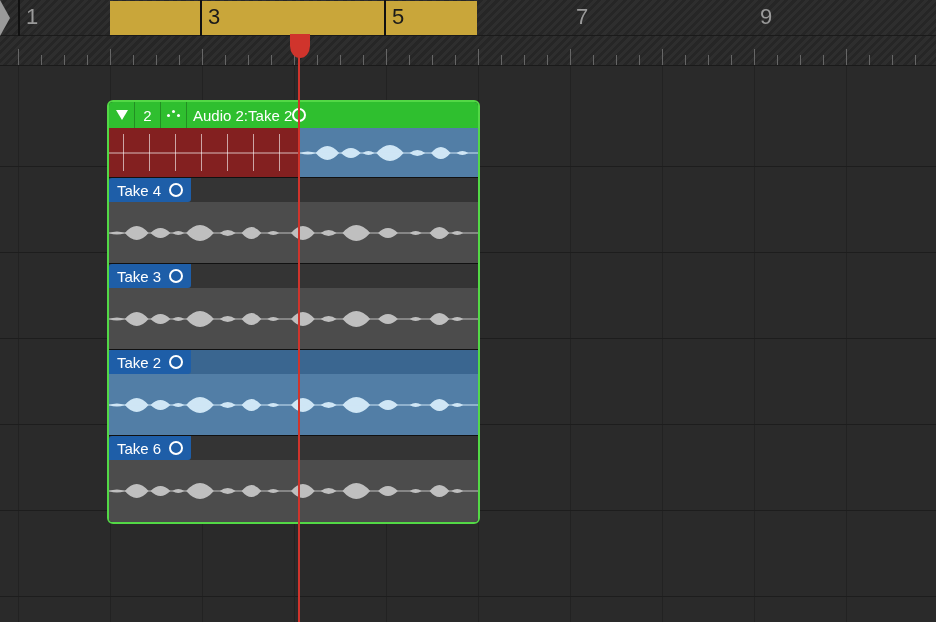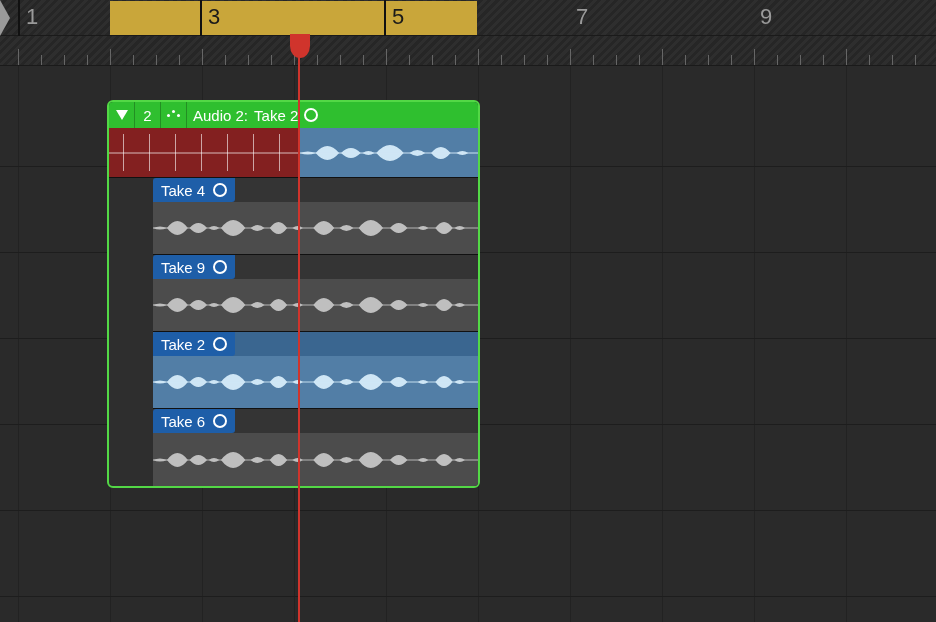--- a/index.html
+++ b/index.html
@@ -125,21 +125,20 @@
   .fh-disclose { width: 26px; }
   .fh-num { width: 26px; }
   .fh-comp { width: 26px; }
   .fh-title {
     flex: 1;
     padding: 0 6px;
     white-space: nowrap;
     overflow: hidden;
     display: flex;
     align-items: center;
-    gap: 6px;
   }
   .tag-circle {
     width: 14px; height: 14px;
     border: 2px solid currentColor;
     border-radius: 50%;
     flex-shrink: 0;
   }
   .dots-icon {
     display: flex;
     gap: 2px;
@@ -171,25 +170,24 @@
     position: absolute;
     top: 0; bottom: 0; left: 0; right: 0;
   }
   .tmk {
     position: absolute;
     top: 6px; bottom: 6px;
     width: 1px;
     background: rgba(255,255,255,0.6);
   }
   .take-lane {
-    height: 77px;
+    height: 86px;
     background: #3a3a3a;
     border-bottom: 1px solid #111;
     position: relative;
-    margin-left: 44px;
   }
   .take-lane:last-child { border-bottom: none; }
   .take-lane.sel .lane-bg { background: #527ea6; }
   .lane-bg {
     position: absolute;
     top: 24px; left: 0; right: 0; bottom: 0;
     background: #4c4c4c;
   }
   .lane-label {
     position: absolute;
@@ -364,21 +362,21 @@
         </div>
         <svg class="wave" height="50" width="100%" preserveAspectRatio="none" viewBox="0 0 373 50" style="top: calc(50% + 12px);">
           <path d="M0 25 Q8 22 16 25 Q8 28 0 25 Z M16 25 Q28 11 40 25 Q28 39 16 25 Z M42 25 Q52 15 62 25 Q52 35 42 25 Z M64 25 Q70 21 76 25 Q70 29 64 25 Z M78 25 Q92 9 106 25 Q92 41 78 25 Z M112 25 Q120 19 128 25 Q120 31 112 25 Z M134 25 Q144 13 154 25 Q144 37 134 25 Z M160 25 Q166 21 172 25 Q166 29 160 25 Z M184 25 Q196 11 208 25 Q196 39 184 25 Z M214 25 Q222 19 230 25 Q222 31 214 25 Z M236 25 Q250 9 264 25 Q250 41 236 25 Z M272 25 Q282 15 292 25 Q282 35 272 25 Z M304 25 Q310 21 316 25 Q310 29 304 25 Z M324 25 Q334 13 344 25 Q334 37 324 25 Z M346 25 Q352 21 358 25 Q352 29 346 25 Z " fill="#bfbfbf"></path>
           <line x1="0" y1="25" x2="373" y2="25" stroke="#bfbfbf" stroke-width="1"></line>
         </svg>
       </div>
       <div class="take-lane">
         <div class="lane-label-bar"></div>
         <div class="lane-bg"></div>
         <div class="lane-label">
-          <span>Take 9</span>
+          <span>Take 3</span>
           <span class="tag-circle"></span>
         </div>
         <svg class="wave" height="50" width="100%" preserveAspectRatio="none" viewBox="0 0 373 50" style="top: calc(50% + 12px);">
           <path d="M0 25 Q8 22 16 25 Q8 28 0 25 Z M16 25 Q28 11 40 25 Q28 39 16 25 Z M42 25 Q52 15 62 25 Q52 35 42 25 Z M64 25 Q70 21 76 25 Q70 29 64 25 Z M78 25 Q92 9 106 25 Q92 41 78 25 Z M112 25 Q120 19 128 25 Q120 31 112 25 Z M134 25 Q144 13 154 25 Q144 37 134 25 Z M160 25 Q166 21 172 25 Q166 29 160 25 Z M184 25 Q196 11 208 25 Q196 39 184 25 Z M214 25 Q222 19 230 25 Q222 31 214 25 Z M236 25 Q250 9 264 25 Q250 41 236 25 Z M272 25 Q282 15 292 25 Q282 35 272 25 Z M304 25 Q310 21 316 25 Q310 29 304 25 Z M324 25 Q334 13 344 25 Q334 37 324 25 Z M346 25 Q352 21 358 25 Q352 29 346 25 Z " fill="#bfbfbf"></path>
           <line x1="0" y1="25" x2="373" y2="25" stroke="#bfbfbf" stroke-width="1"></line>
         </svg>
       </div>
       <div class="take-lane sel">
         <div class="lane-label-bar"></div>
         <div class="lane-bg"></div>

